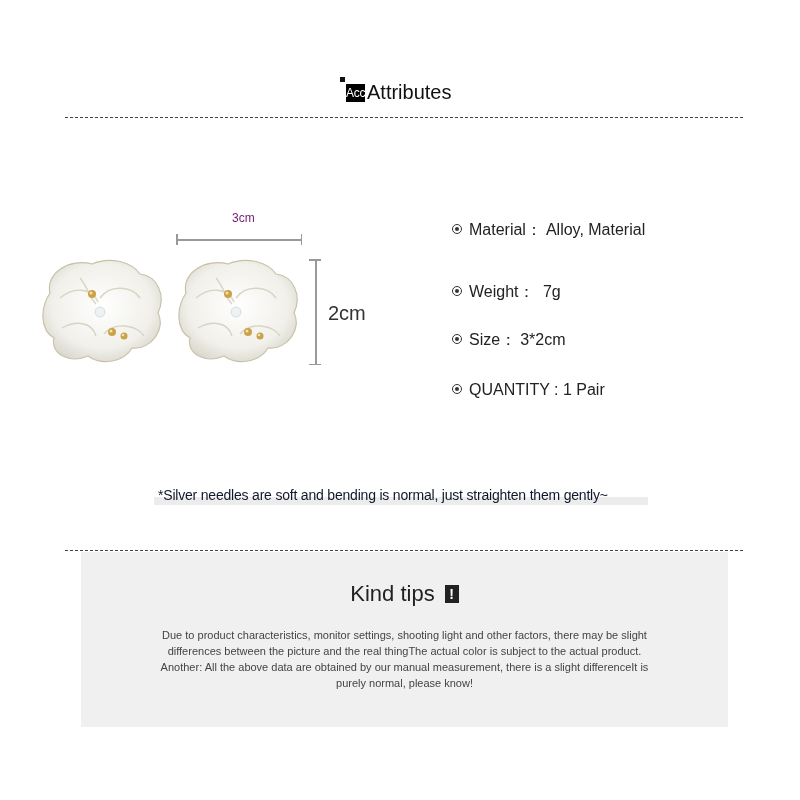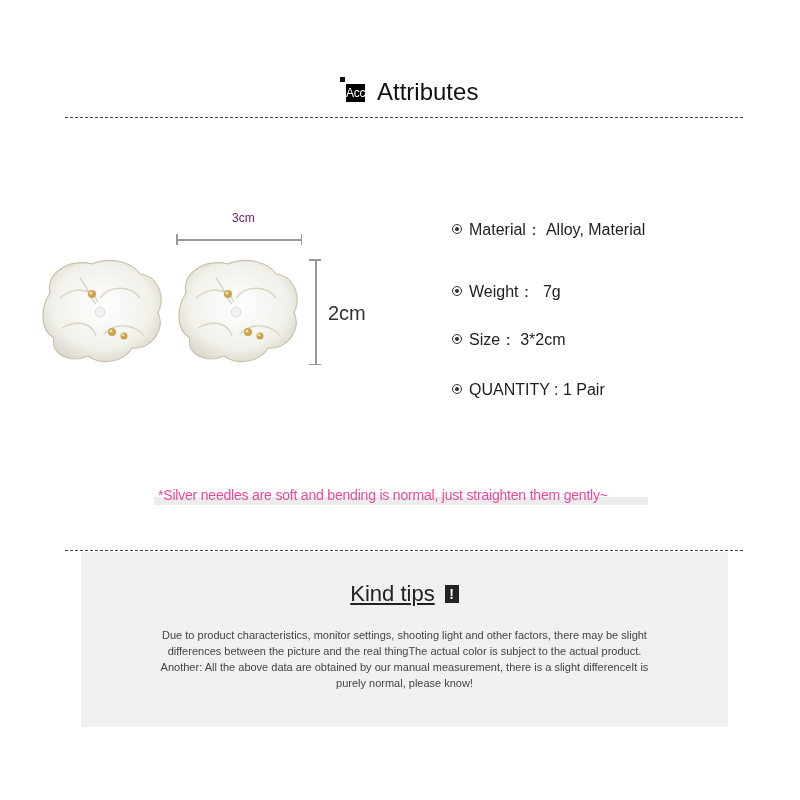--- a/index.html
+++ b/index.html
@@ -7,21 +7,21 @@
     width: 800px; height: 800px; background: #ffffff; position: relative; overflow: hidden;
     font-family: "Liberation Sans", "DejaVu Sans", sans-serif; color: #222;
   }
   .header { position: absolute; top: 76px; left: 0; width: 800px; height: 32px; }
   .header .corner-dot { position: absolute; left: 340px; top: 1px; width: 5px; height: 5px; background: #111; }
   .header .acc-badge {
     position: absolute; left: 346px; top: 8px; height: 18px; padding: 0 0;
     background: #000; color: #fff; font-size: 12px; line-height: 18px; letter-spacing: -0.3px;
   }
   .header .title {
-    position: absolute; left: 377px; top: 4px; font-size: 24px; line-height: 24px; color: #111; text-align: center;
+    position: absolute; left: 367px; top: 4px; font-size: 20px; line-height: 24px; color: #111; text-align: center;
   }
   .dashed {
     position: absolute; left: 65px; width: 678px; height: 0;
     border-top: 1.5px dashed #444;
   }
   .dashed.top { top: 117px; }
   .dashed.bottom { top: 550px; }
 
   
   .earring {
@@ -50,29 +50,29 @@
     display: inline-block; width: 8px; height: 8px; border: 1.3px solid #333; border-radius: 50%;
     position: relative; vertical-align: middle; margin-right: 7px; top: -2px;
   }
   .attr .bullet::after {
     content: ""; position: absolute; left: 2px; top: 2px; width: 4px; height: 4px; border-radius: 50%; background: #333;
   }
   .attr .value { margin-left: 4px; }
 
   .note-wrap { position: absolute; left: 154px; top: 486px; width: 494px; height: 22px; }
   .note-wrap .hl { position: absolute; left: 0; right: 0; top: 11px; height: 8px; background: #ececec; }
-  .note { position: absolute; left: 4px; top: 1px; font-size: 14px; color: #ec4899; white-space: nowrap; letter-spacing: -0.2px; }
+  .note { position: absolute; left: 4px; top: 1px; font-size: 14px; color: #0f172a; white-space: nowrap; letter-spacing: -0.2px; }
 
   .tips-box {
     position: absolute; left: 81px; top: 552px; width: 647px; height: 175px; background: #f0f0f0;
   }
   .tips-title {
     position: absolute; left: 0; width: 100%; top: 28px; text-align: center; font-size: 22px; color: #222;
   }
-  .tips-title .label { vertical-align: middle; text-decoration: underline; }
+  .tips-title .label { vertical-align: middle; }
   .tips-title .warn {
     display: inline-block; width: 14px; height: 18px; background: #222; color: #fff;
     font-size: 14px; line-height: 18px; text-align: center; font-weight: bold; vertical-align: middle; margin-left: 10px;
   }
   .tips-text {
     position: absolute; left: 30px; width: 587px; top: 75px; text-align: center;
     font-size: 11px; line-height: 16px; color: #444;
   }
 </style>
 </head>

